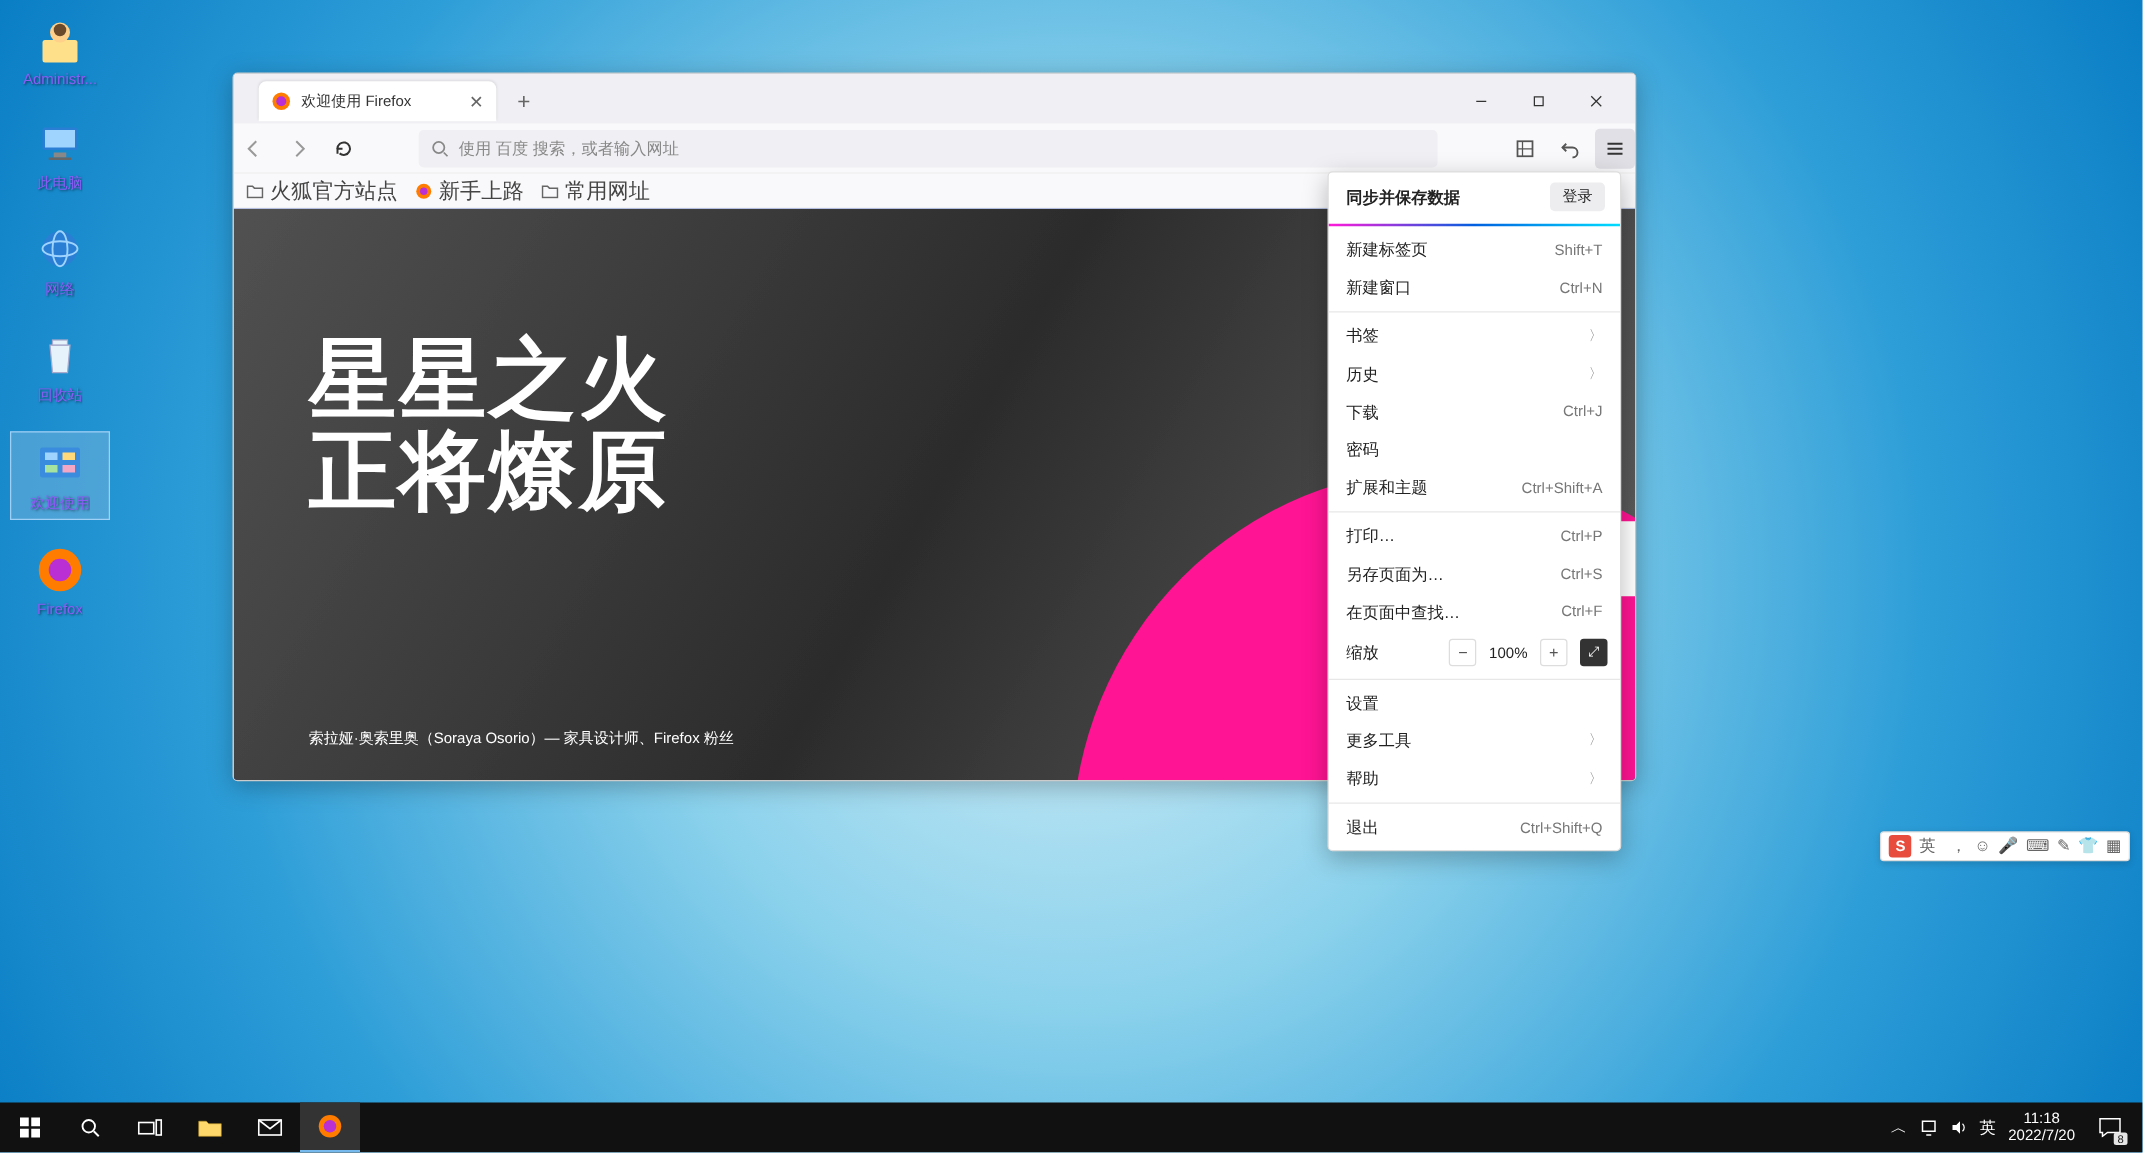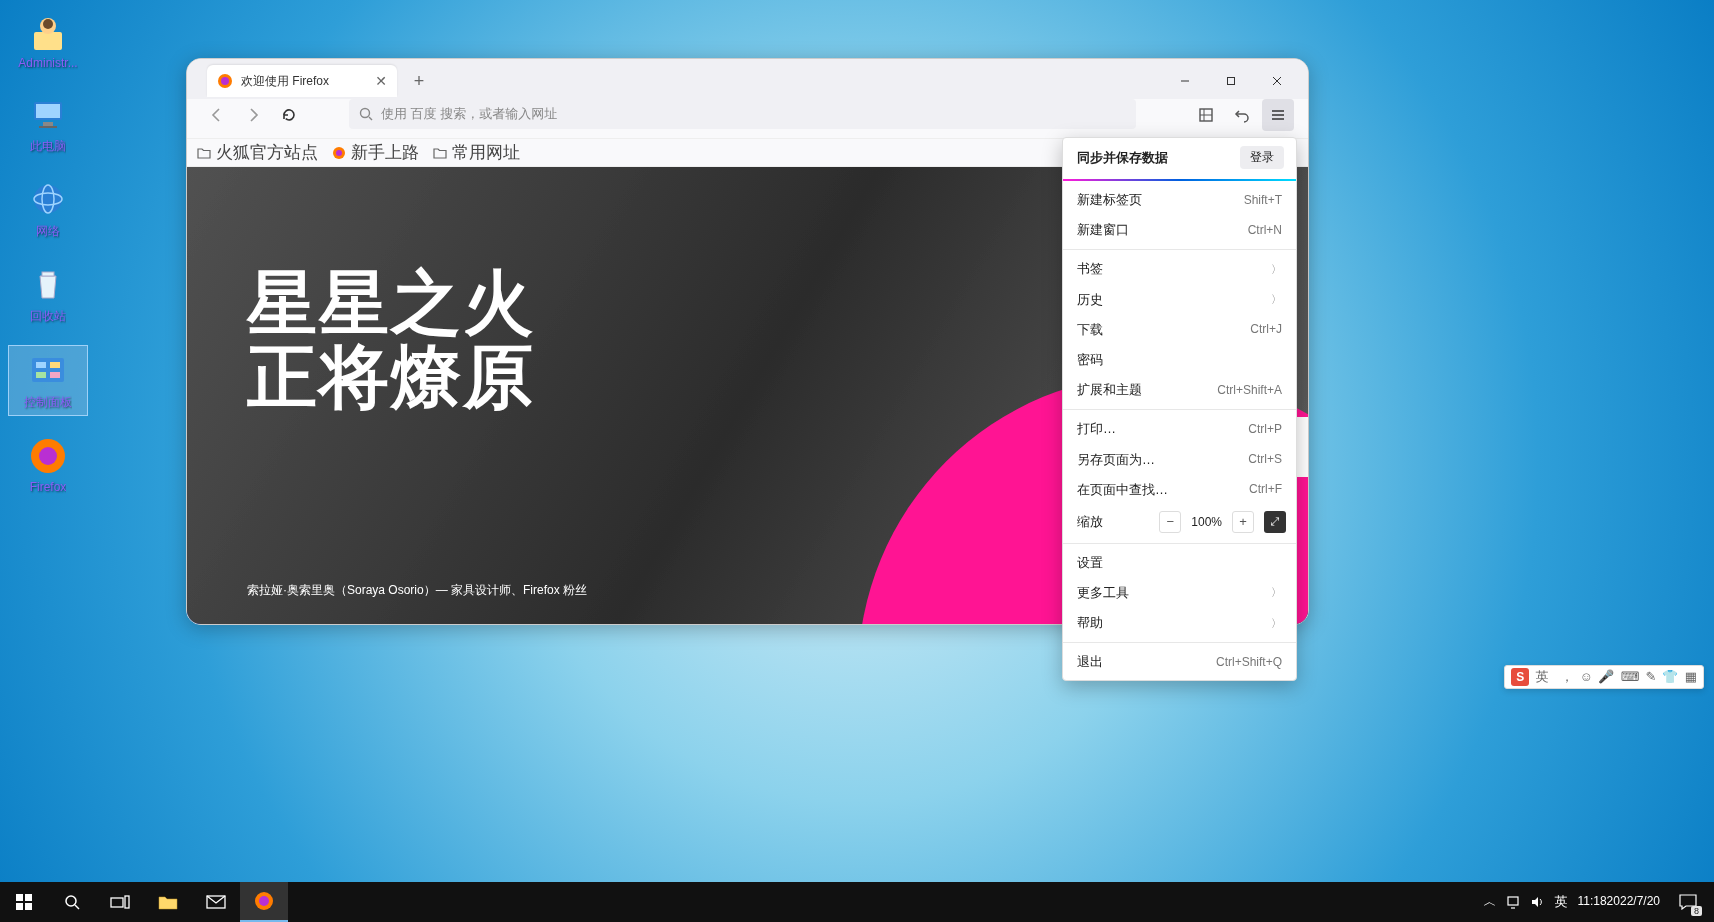--- a/index.html
+++ b/index.html
@@ -4,29 +4,29 @@
 <style>
   * { margin: 0; padding: 0; box-sizing: border-box; font-family: "Segoe UI", "Microsoft YaHei", sans-serif; }
   body { width: 1714px; height: 922px; overflow: hidden; position: relative; background: radial-gradient(circle at 50% 50%, #d5eef7 0%, #8cd2ec 35%, #2e9ed8 70%, #0a7ec5 100%); }
   
   .desktop-icons { position: absolute; top: 8px; left: 8px; width: 80px; }
   .desktop-icon { display: flex; flex-direction: column; align-items: center; gap: 4px; padding: 4px; margin-bottom: 16px; cursor: pointer; color: #8b5cf6; }
   .desktop-icon.selected { background: rgba(120,180,220,0.5); border: 1px solid rgba(180,220,255,0.8); }
   .desktop-icon-img { width: 40px; height: 40px; display: flex; align-items: center; justify-content: center; font-size: 30px; }
   .desktop-icon-label { font-size: 12px; text-shadow: 1px 1px 2px rgba(0,0,0,0.6); text-align: center; white-space: nowrap; max-width: 76px; overflow: hidden; text-overflow: ellipsis; }
   
-  .firefox-window { position: absolute; left: 186px; top: 58px; width: 1123px; height: 567px; background: #fff; border: 1px solid #ccc; border-radius: 15px; box-shadow: 0 4px 20px rgba(0,0,0,0.25); display: flex; flex-direction: column; overflow: hidden; }
+  .firefox-window { position: absolute; left: 186px; top: 58px; width: 1123px; height: 567px; background: #fff; border: 1px solid #ccc; border-radius: 4px; box-shadow: 0 4px 20px rgba(0,0,0,0.25); display: flex; flex-direction: column; overflow: hidden; }
   .tab-strip { height: 40px; background: #f0f0f4; display: flex; align-items: center; padding: 4px 8px 0 20px; gap: 8px; }
   .tab { display: flex; align-items: center; gap: 8px; background: #fff; border-radius: 6px 6px 0 0; padding: 6px 10px; height: 32px; min-width: 190px; font-size: 12px; color: #333; box-shadow: 0 -1px 2px rgba(0,0,0,0.08);}
   .tab-favicon { width: 16px; height: 16px; }
   .tab-close { margin-left: auto; color: #666; cursor: pointer; font-size: 14px; line-height: 1;}
   .new-tab-btn { width: 28px; height: 28px; display: flex; align-items: center; justify-content: center; color: #666; cursor: pointer; font-size: 18px; border-radius: 4px;}
   .window-controls { margin-left: auto; display: flex; }
   .win-btn { width: 46px; height: 30px; display: flex; align-items: center; justify-content: center; color: #333; cursor: pointer; font-size: 11px;}
-  .toolbar { height: 40px; background: #f9f9fb; display: flex; align-items: flex-start; padding: 0 14px; gap: 4px; border-bottom: 1px solid #eee; }
+  .toolbar { height: 40px; background: #f9f9fb; display: flex; align-items: center; padding: 0 0; gap: 4px; border-bottom: 1px solid #eee; }
   .nav-btn { width: 32px; height: 32px; display: flex; align-items: center; justify-content: center; color: #888; cursor: pointer; border-radius: 4px; }
   .nav-btn.enabled { color: #333; }
   .urlbar { flex: 1; height: 30px; background: #f0f0f4; border-radius: 4px; display: flex; align-items: center; padding: 0 10px; gap: 8px; margin: 0 50px 0 40px; }
   .urlbar-icon { color: #888; }
   .urlbar-text { color: #888; font-size: 13px; }
   .toolbar-right { display: flex; gap: 4px; }
   .tb-icon { width: 32px; height: 32px; display: flex; align-items: center; justify-content: center; color: #666; cursor: pointer; border-radius: 4px;}
   .tb-icon.active { background: #e0e0e6; }
   .bookmarks-bar { height: 28px; background: #f9f9fb; display: flex; align-items: center; gap: 14px; padding: 0 10px; font-size: 17px; color: #444; border-bottom: 1px solid #eee;}
   .bm-item { display: flex; align-items: center; gap: 5px; cursor: pointer;}
@@ -55,21 +55,21 @@
   
   .ime-toolbar { position: absolute; right: 10px; top: 665px; height: 24px; background: #fff; border: 1px solid #ddd; border-radius: 3px; display: flex; align-items: center; gap: 6px; padding: 0 6px; font-size: 12px; box-shadow: 0 2px 6px rgba(0,0,0,0.15);}
   .ime-logo { width: 18px; height: 18px; background: #e74c3c; color: #fff; border-radius: 3px; display: flex; align-items: center; justify-content: center; font-size: 12px; font-weight: bold;}
   .ime-icon { color: #666; cursor: pointer; font-size: 13px;}
   
   .taskbar { position: absolute; left: 0; right: 0; bottom: 0; height: 40px; background: #111; display: flex; align-items: center; color: #fff; }
   .task-item { width: 48px; height: 40px; display: flex; align-items: center; justify-content: center; cursor: pointer; font-size: 18px;}
   .task-item.active { background: #333; border-bottom: 2px solid #76b9ed;}
   .systray { margin-left: auto; display: flex; align-items: center; gap: 10px; padding-right: 8px; font-size: 12px;}
   .systray-icon { cursor: pointer; font-size: 13px;}
-  .clock { display: flex; flex-direction: row; align-items: center; line-height: 1.15; font-size: 12px;}
+  .clock { display: flex; flex-direction: column; align-items: center; line-height: 1.15; font-size: 12px;}
   .notif { width: 36px; height: 40px; display: flex; align-items: center; justify-content: center; position: relative;}
   .notif-badge { position: absolute; bottom: 6px; right: 4px; background: #e6e6e6; color: #222; font-size: 9px; padding: 0 3px; border-radius: 2px;}
   svg { display: block; }
 </style>
 </head>
 <body>
 
 <div class="desktop-icons" id="desktop-icons">
     <div class="desktop-icon">
       <div class="desktop-icon-img">
@@ -114,21 +114,21 @@
     <div class="desktop-icon selected">
       <div class="desktop-icon-img">
         <svg width="40" height="40">
           <rect x="4" y="8" width="32" height="24" rx="2" fill="#3a8dde"></rect>
           <rect x="8" y="12" width="10" height="6" fill="#9fd4ff"></rect>
           <rect x="22" y="12" width="10" height="6" fill="#ffd97a"></rect>
           <rect x="8" y="22" width="10" height="6" fill="#a6e3a1"></rect>
           <rect x="22" y="22" width="10" height="6" fill="#f4a6c5"></rect>
         </svg>
       </div>
-      <div class="desktop-icon-label">控制面板</div>
+      <div class="desktop-icon-label">欢迎使用</div>
     </div>
     <div class="desktop-icon">
       <div class="desktop-icon-img">
         <svg width="40" height="40">
           <circle cx="20" cy="20" r="17" fill="#ff7c00"></circle>
           <circle cx="20" cy="20" r="9" fill="#b92fd3"></circle>
         </svg>
       </div>
       <div class="desktop-icon-label">Firefox</div>
     </div>

